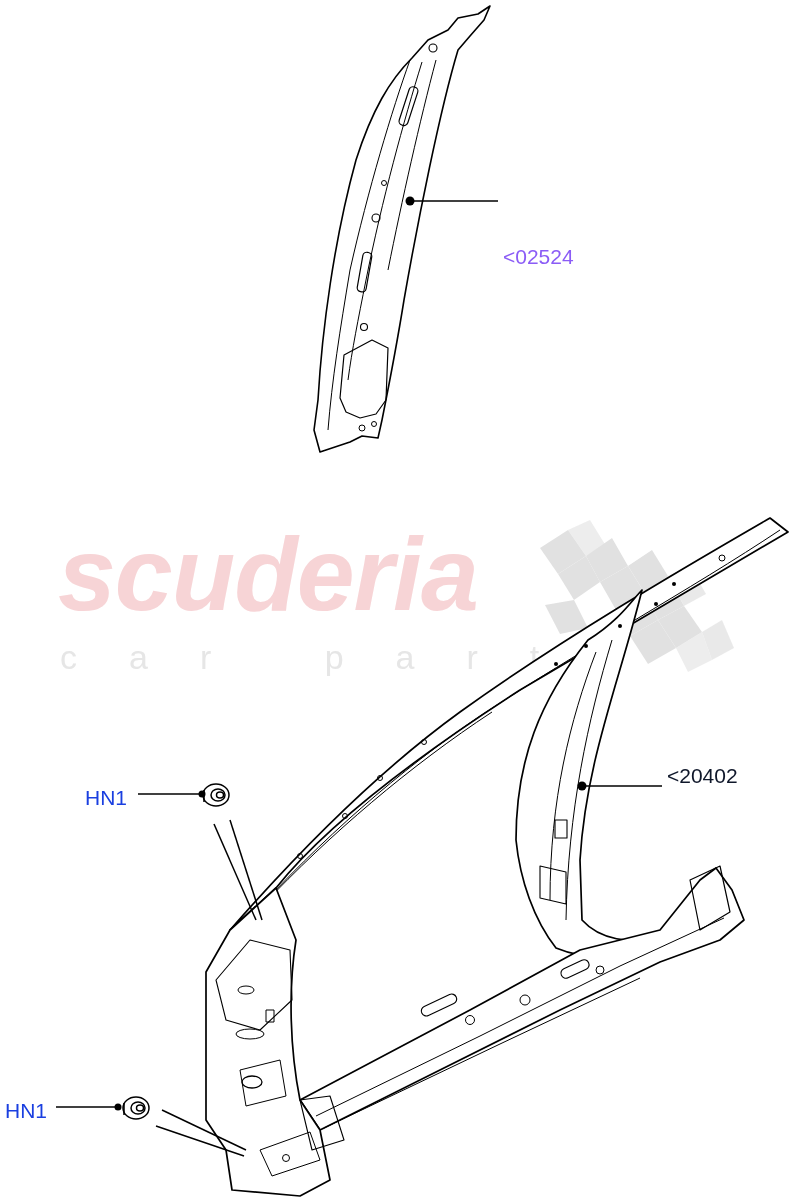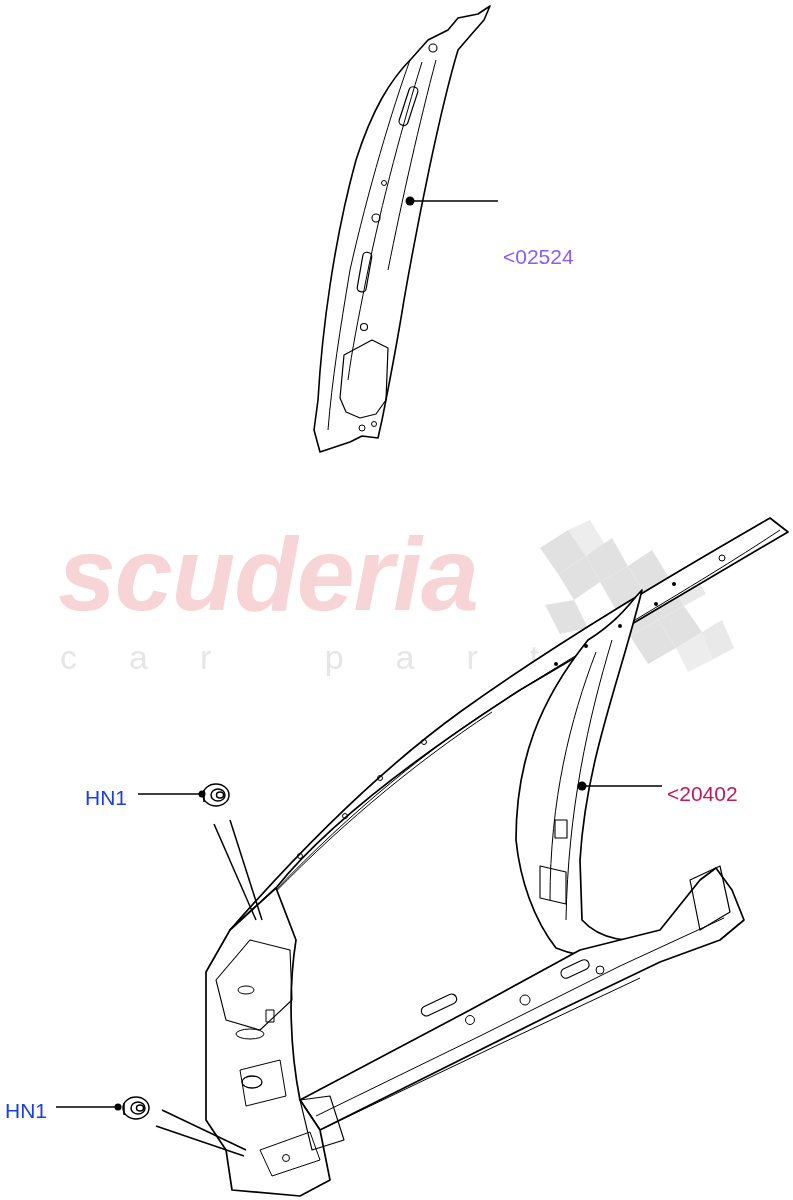--- a/index.html
+++ b/index.html
@@ -130,15 +130,15 @@
     <ellipse cx="140" cy="1108" rx="3.5" ry="3" fill="none"></ellipse>
     <path d="M124,1103 L124,1115" fill="none"></path>
   </g>
   <line x1="56" y1="1107" x2="118" y2="1107" stroke="#000" stroke-width="1.5"></line>
   <circle cx="118" cy="1107" r="3.5" fill="#000"></circle>
   <line x1="162" y1="1110" x2="246" y2="1150" stroke="#000" stroke-width="1.5"></line>
   <line x1="156" y1="1126" x2="244" y2="1156" stroke="#000" stroke-width="1.5"></line>
 </svg>
 
 <div class="callout" style="left:503px; top:198px; color:#8b5cf6;margin-top:48px;">&lt;02524</div>
-<div class="callout" style="left:667px; top:783px; color:#be185d;">&lt;20402</div>
+<div class="callout" style="left:667px; top:765px; color:#0f172a;">&lt;20402</div>
 <div class="callout" style="left:85px; top:787px; color:#1a3fe0;">HN1</div>
 <div class="callout" style="left:5px; top:1100px; color:#1a3fe0;">HN1</div>
 
 </body></html>

